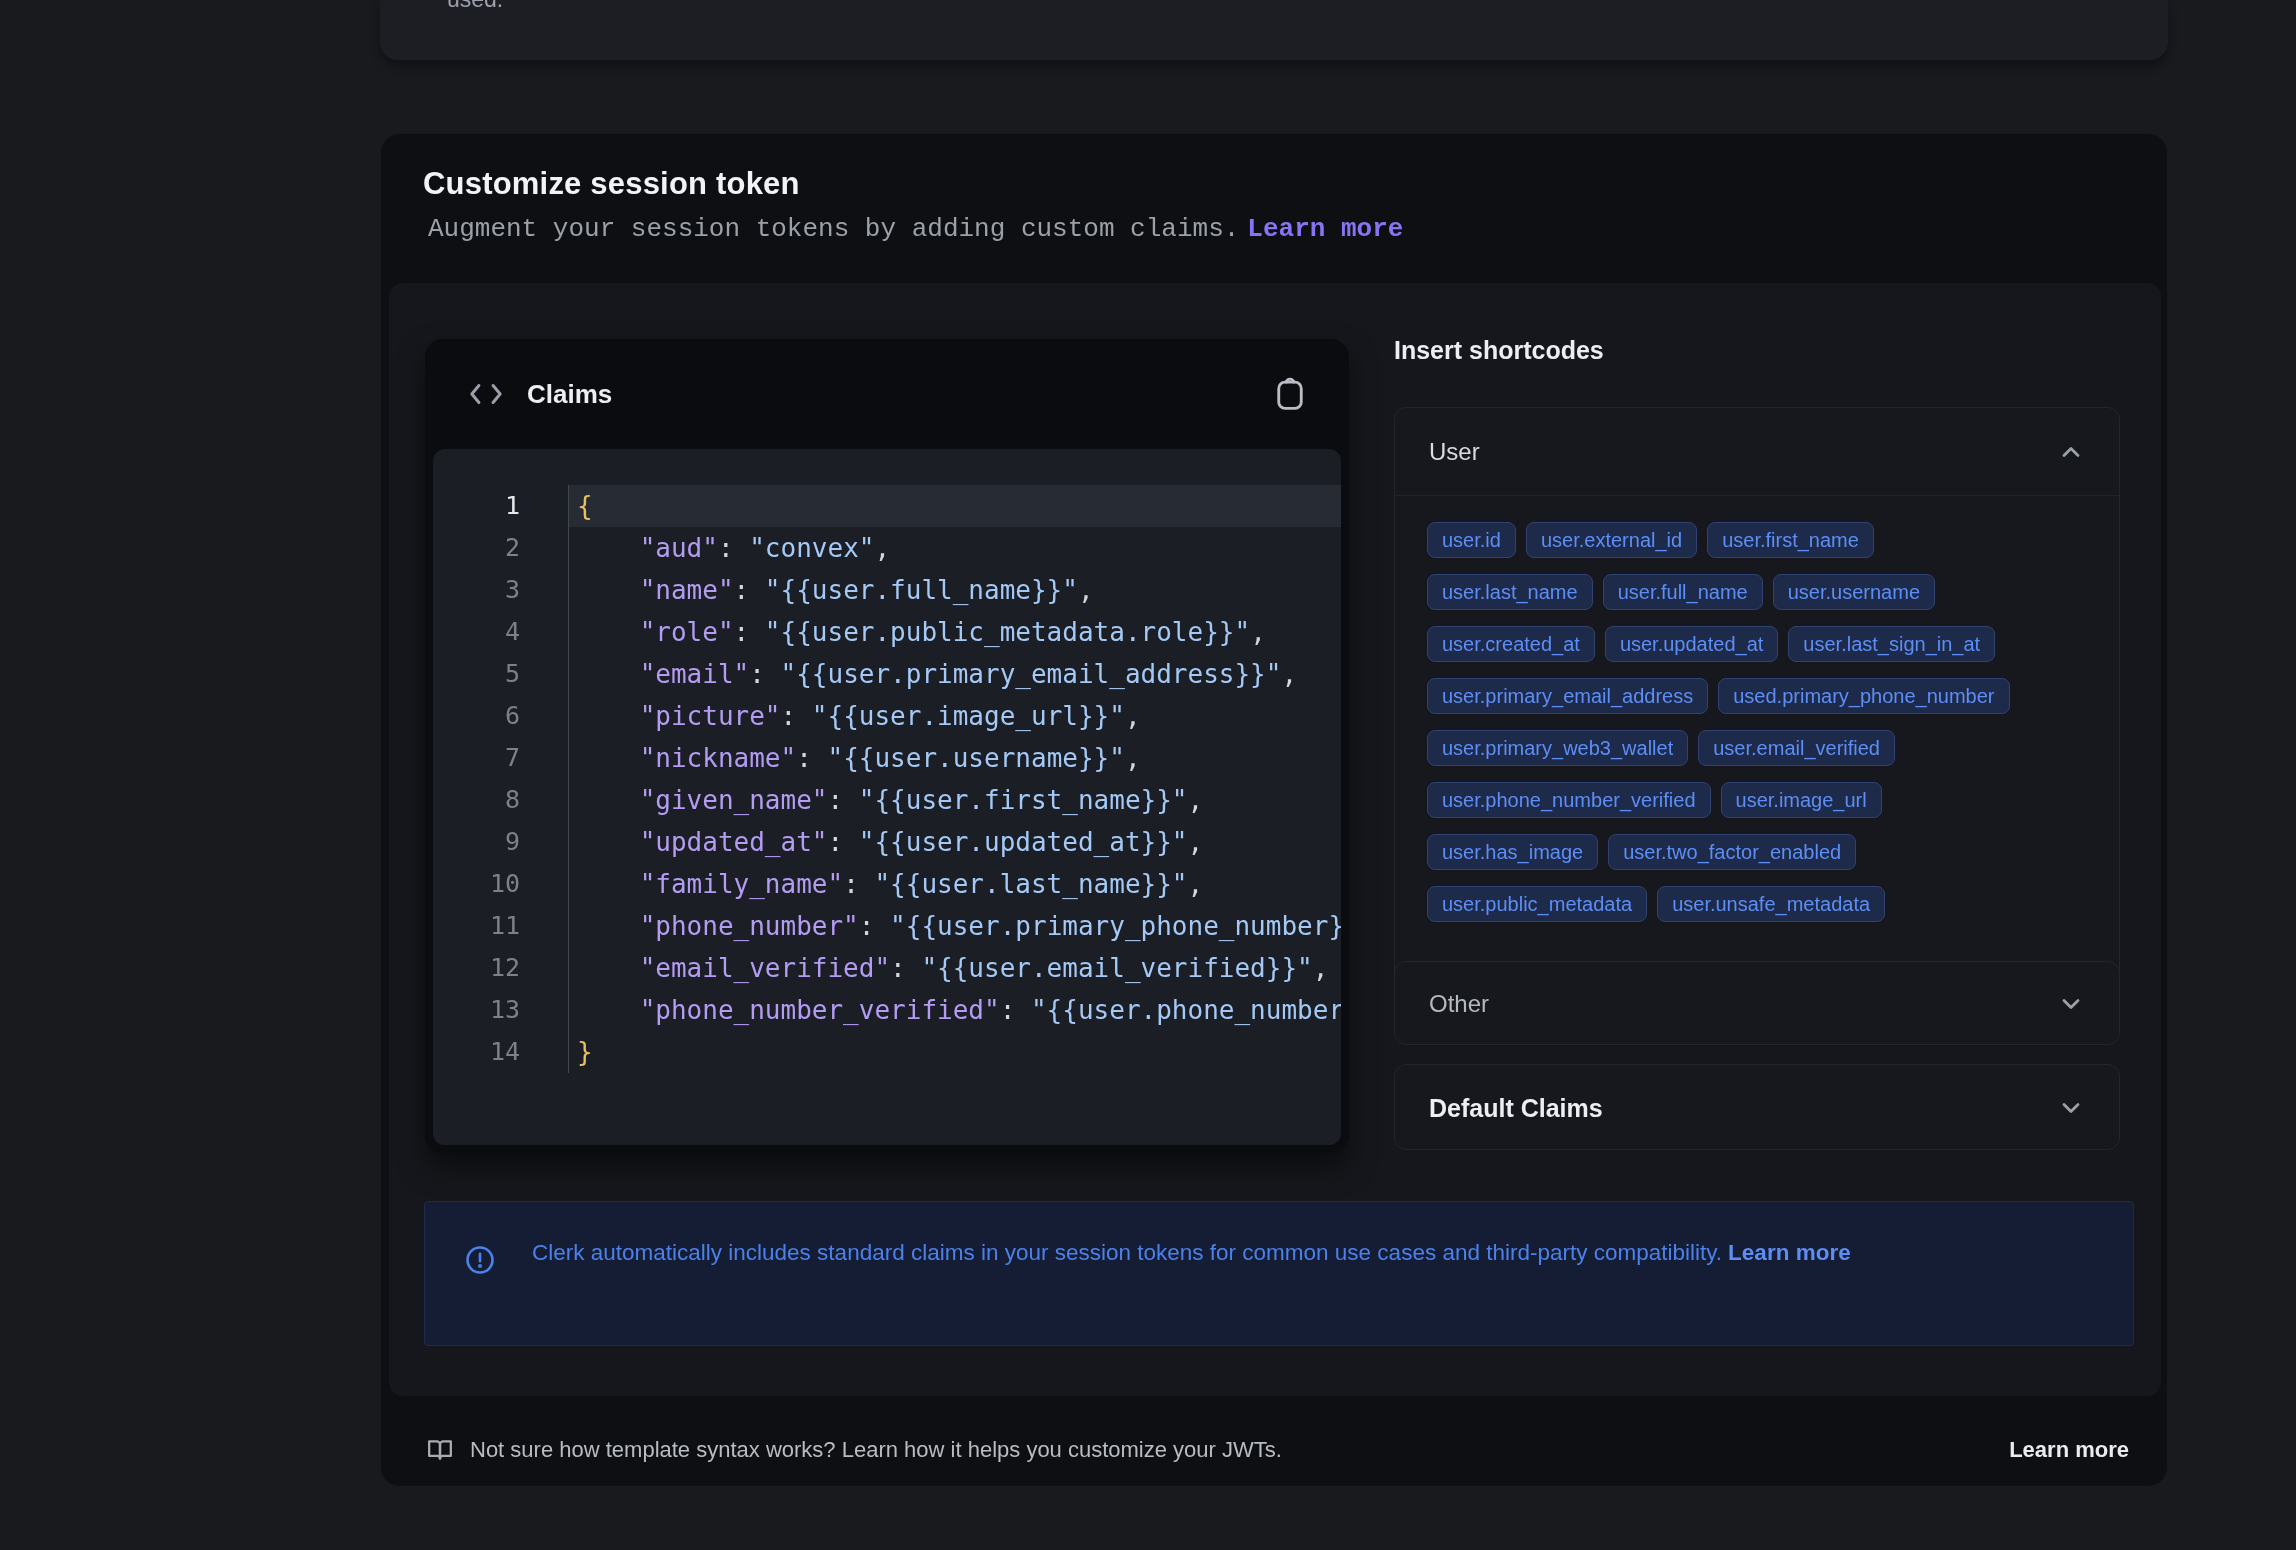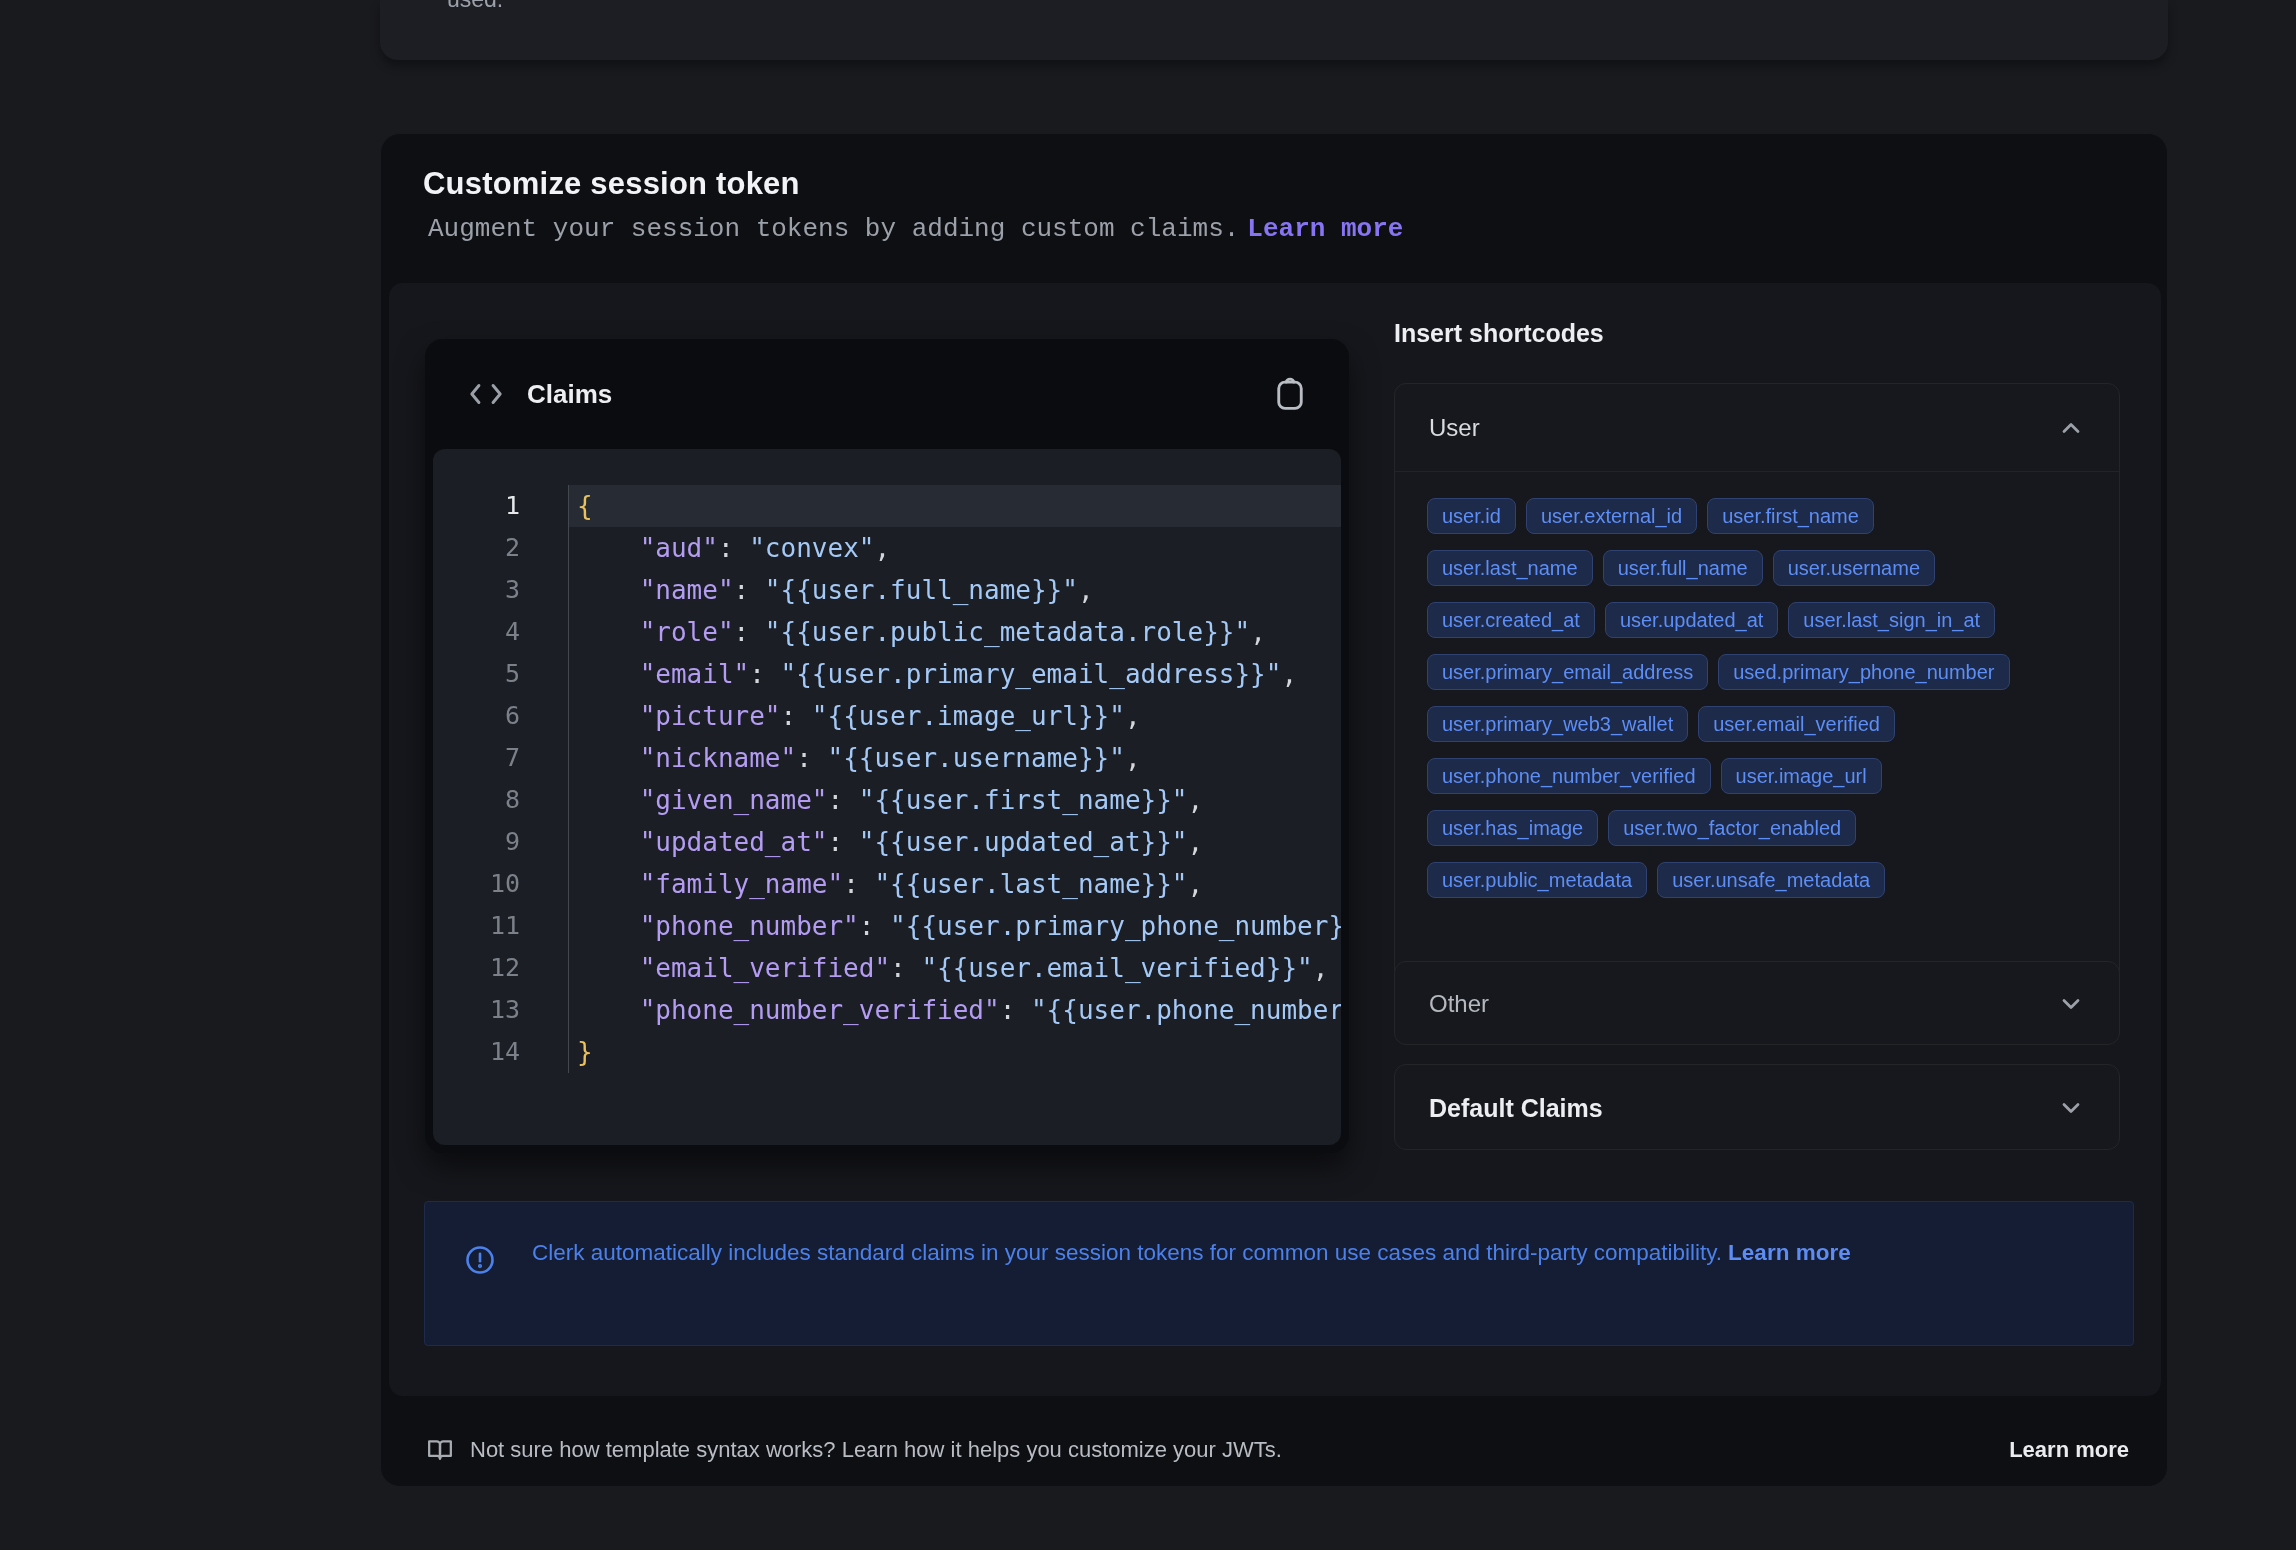--- a/index.html
+++ b/index.html
@@ -43,24 +43,24 @@
   .lc { flex:1 1 auto; padding-left:8px; overflow:hidden; }
   .code-line.active .lc { background:#272b33; }
   .code-line.active .ln { color:#e6e8eb; }
   .tok-brace { color:#e9c25d; }
   .tok-key   { color:#b49cf3; }
   .tok-str   { color:#a4c9f6; }
   .tok-pun   { color:#d3d6da; }
   .tok-pln   { color:#d3d6da; }
 
   
-  .sc-title { position:absolute; left:1005px; top:36px; font-size:25px; font-weight:600; color:#eceef1; }
+  .sc-title { position:absolute; left:1005px; top:53px; font-size:25px; font-weight:600; color:#eceef1; }
   .panel { position:absolute; left:1005px; width:726px; background:#17181d;
     border:1px solid #242529; border-radius:12px; }
-  .panel-user { top:100px; height:609px; }
+  .panel-user { top:124px; height:609px; }
   .panel-header { display:flex; align-items:center; justify-content:space-between;
     height:88px; padding:0 34px; cursor:pointer; }
   .panel-header .lbl-user { font-size:24px; color:#d8dbe0; }
   .panel-user .panel-header { border-bottom:1px solid #222328; }
   .chips { padding:26px 32px; }
   .chip-row { display:flex; gap:10px; margin-bottom:16px; }
   .chip { height:36px; display:inline-flex; align-items:center; padding:12px 14px;
     background:#1d2a49; border:1px solid #2f4271; border-radius:8px;
     color:#5d8ef6; font-size:20px; cursor:pointer; font-family:"Liberation Sans", sans-serif; }
   .panel-other { top:678px; height:84px; }

